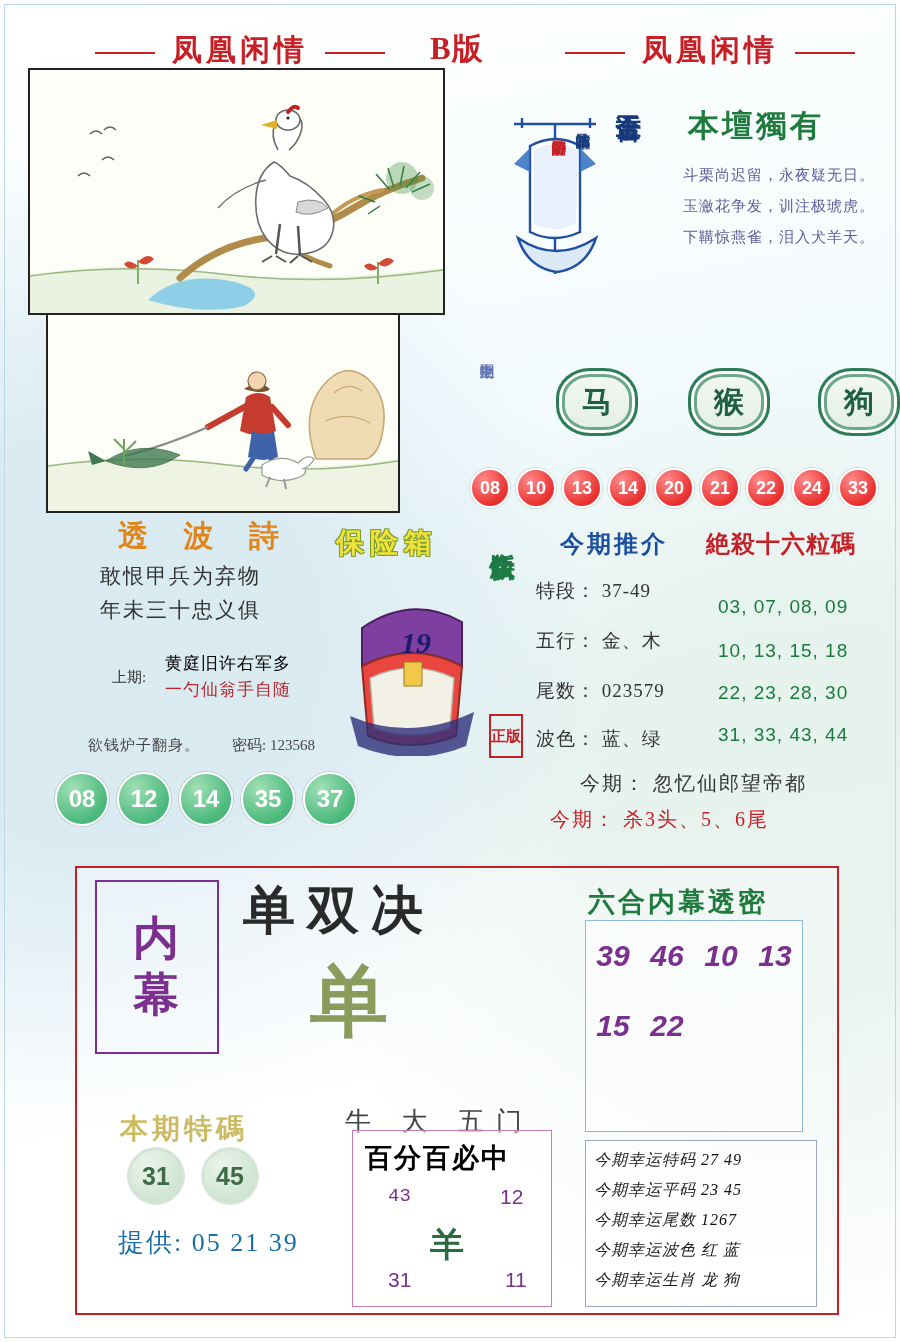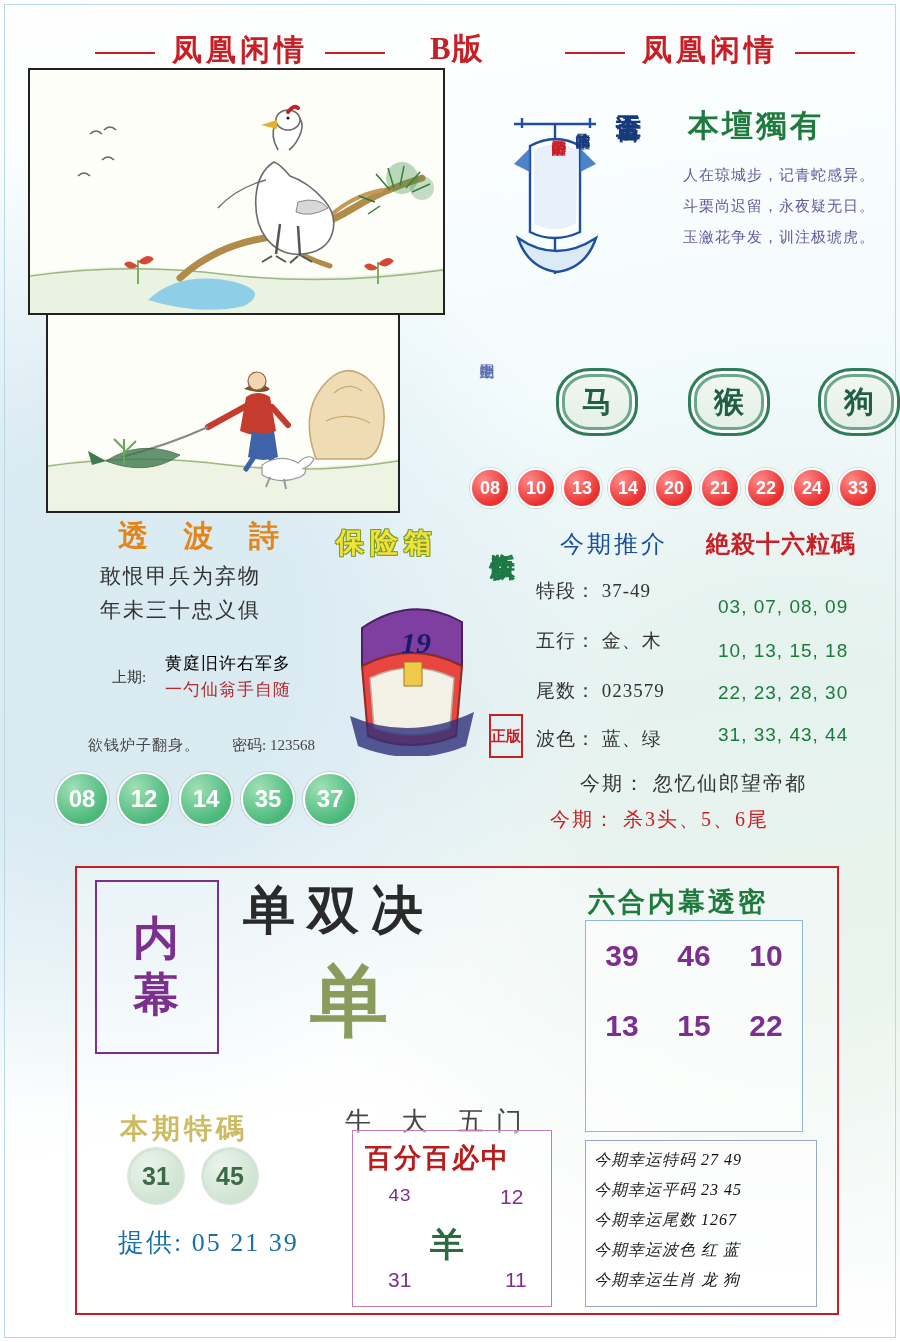--- a/index.html
+++ b/index.html
@@ -111,21 +111,21 @@
   }
 
   
   .xkjb{left:492px;top:534px;width:28px;font-size:25px;font-weight:bold;color:#1e7a45;line-height:35px;text-align:center;}
   .zhengban{
     left:489px;top:714px;width:30px;height:40px;border:2px solid #c62026;color:#c62026;
     font-size:15px;font-weight:bold;display:flex;align-items:center;justify-content:center;line-height:16px;
   }
 
   
-  .jinqi-title{left:560px;top:528px;font-size:24px;color:#1a4fa0;font-weight:normal;letter-spacing:3px;}
+  .jinqi-title{left:560px;top:528px;font-size:24px;color:#1a4fa0;font-weight:bold;letter-spacing:3px;}
   .juesha-title{left:706px;top:528px;font-size:24px;color:#c62026;font-weight:bold;letter-spacing:1px;}
   .kv{position:absolute;font-size:19px;color:#333;letter-spacing:1px;}
   .k1{left:536px;top:578px;} .k2{left:536px;top:628px;}
   .k3{left:536px;top:678px;} .k4{left:536px;top:726px;}
   .num-col{position:absolute;left:718px;font-size:19px;color:#1a7a3c;letter-spacing:1px;font-family:"Liberation Sans",sans-serif;}
   .n1{top:596px;} .n2{top:640px;} .n3{top:682px;} .n4{top:724px;}
   .jq-line{left:580px;top:770px;font-size:20px;color:#333;letter-spacing:2px;}
   .jq-kill{left:550px;top:806px;font-size:20px;color:#c62026;letter-spacing:2px;}
 
   
@@ -135,36 +135,36 @@
     display:flex;flex-direction:column;align-items:center;justify-content:center;
   }
   .neimu-box span{font-size:46px;font-weight:bold;color:#7b2f8f;line-height:56px;letter-spacing:2px;}
   .dsj{left:243px;top:876px;font-size:52px;font-weight:bold;color:#2a2a2a;letter-spacing:12px;}
   .dan-big{left:310px;top:950px;font-size:78px;font-weight:bold;color:#8a9c5c;letter-spacing:8px;}
   .ndwm{left:345px;top:1056px;font-size:26px;color:#444;letter-spacing:12px;margin-top:48px;}
 
   .liuhe-title{left:588px;top:884px;font-size:27px;font-weight:bold;color:#1f7a3d;letter-spacing:3px;}
   .liuhe-grid{
     left:585px;top:920px;width:216px;height:210px;border:1px solid #8fb8d8;background:rgba(255,255,255,.55);
-    display:grid;grid-template-columns:1fr 1fr 1fr;grid-template-rows:1fr 1fr 1fr;
-    align-items:center;justify-items:center;
+    display:grid;grid-template-columns:1fr 1fr 1fr 1fr;grid-template-rows:1fr 1fr 1fr;
+    align-items:center;justify-items:center;font-style:italic;
   }
   .liuhe-grid div{font-size:30px;font-weight:bold;color:#7b2f8f;font-family:"Liberation Sans",sans-serif;}
 
   .bqtm{left:120px;top:1110px;font-size:28px;color:#cdbb63;font-weight:bold;letter-spacing:4px;}
   .bqtm-balls{left:128px;top:1148px;gap:18px;}
   .ball-green{
     width:52px;height:52px;font-size:25px;color:#3d6b46;
     background:radial-gradient(circle at 34% 30%,#e9f4ea,#cfe4d2 75%);
     border:2px solid #cfe4d2;font-family:"Liberation Sans",sans-serif;font-weight:bold;
   }
   .tigong{left:118px;top:1225px;font-size:26px;color:#1a6fa8;letter-spacing:2px;}
 
   .bfb-box{left:352px;top:1130px;width:198px;height:175px;border:1px solid #c97bb5;background:rgba(255,255,255,.5);}
-  .bfb-title{left:365px;top:1140px;font-size:27px;font-weight:bold;color:#b91c1c;letter-spacing:2px;}
+  .bfb-title{left:365px;top:1140px;font-size:27px;font-weight:bold;color:#000000;letter-spacing:2px;}
   .bfb-43{left:388px;top:1185px;font-size:19px;color:#7b2f8f;font-family:Liberation Mono, monospace;}
   .bfb-12{left:500px;top:1185px;font-size:21px;color:#7b2f8f;font-family:"Liberation Sans",sans-serif;}
   .bfb-yang{left:430px;top:1222px;font-size:34px;font-weight:bold;color:#2a6b3f;}
   .bfb-31{left:388px;top:1268px;font-size:21px;color:#7b2f8f;font-family:"Liberation Sans",sans-serif;}
   .bfb-11{left:505px;top:1268px;font-size:21px;color:#7b2f8f;font-family:"Liberation Sans",sans-serif;}
 
   .lucky-box{left:585px;top:1140px;width:230px;height:165px;border:1px solid #9aa7c4;background:rgba(255,255,255,.5);}
   .lucky-row{position:absolute;left:594px;width:215px;font-size:16px;color:#222;letter-spacing:1px;font-style:italic;}
   .lr1{top:1150px;} .lr2{top:1180px;} .lr3{top:1210px;} .lr4{top:1240px;} .lr5{top:1270px;}
   .lucky-val{color:#111;}
@@ -285,23 +285,23 @@
   <path d="M34 62 q22 -12 44 0 l-2 74 q-22 10 -42 0 z" fill="#e8f1fb"></path>
   <path d="M30 60 l-16 16 l16 8 z" fill="#2f6fc0" opacity=".85"></path>
   <path d="M80 60 l16 16 l-16 8 z" fill="#2f6fc0" opacity=".85"></path>
 </svg>
 <div class="abs jinyan" style="writing-mode: vertical-rl; text-orientation: upright;">金言玉语</div>
 <div class="abs vtext-red" style="writing-mode: vertical-rl; text-orientation: upright;">醉卧金銮待诏闲</div>
 <div class="abs vtext-blue" style="writing-mode: vertical-rl; text-orientation: upright;">车马喧阗管弦沸</div>
 
 <div class="abs bentan">本壇獨有</div>
 <div class="abs poem">
-  <div>人在琼城步，记青蛇感异。</div>
   <div>斗栗尚迟留，永夜疑无日。</div>
   <div>玉瀲花争发，训注极琥虎。</div>
+  <div>下鞲惊燕雀，泪入犬羊天。</div>
 </div>
 
 <div class="abs shangqi" style="writing-mode: vertical-rl; text-orientation: upright;">上期圖中</div>
 <div class="plaque plq-1">马</div>
 <div class="plaque plq-2">猴</div>
 <div class="plaque plq-3">狗</div>
 
 <div class="abs balls ballrow-top">
   <div class="ball ball-red">08</div>
   <div class="ball ball-red">10</div>

